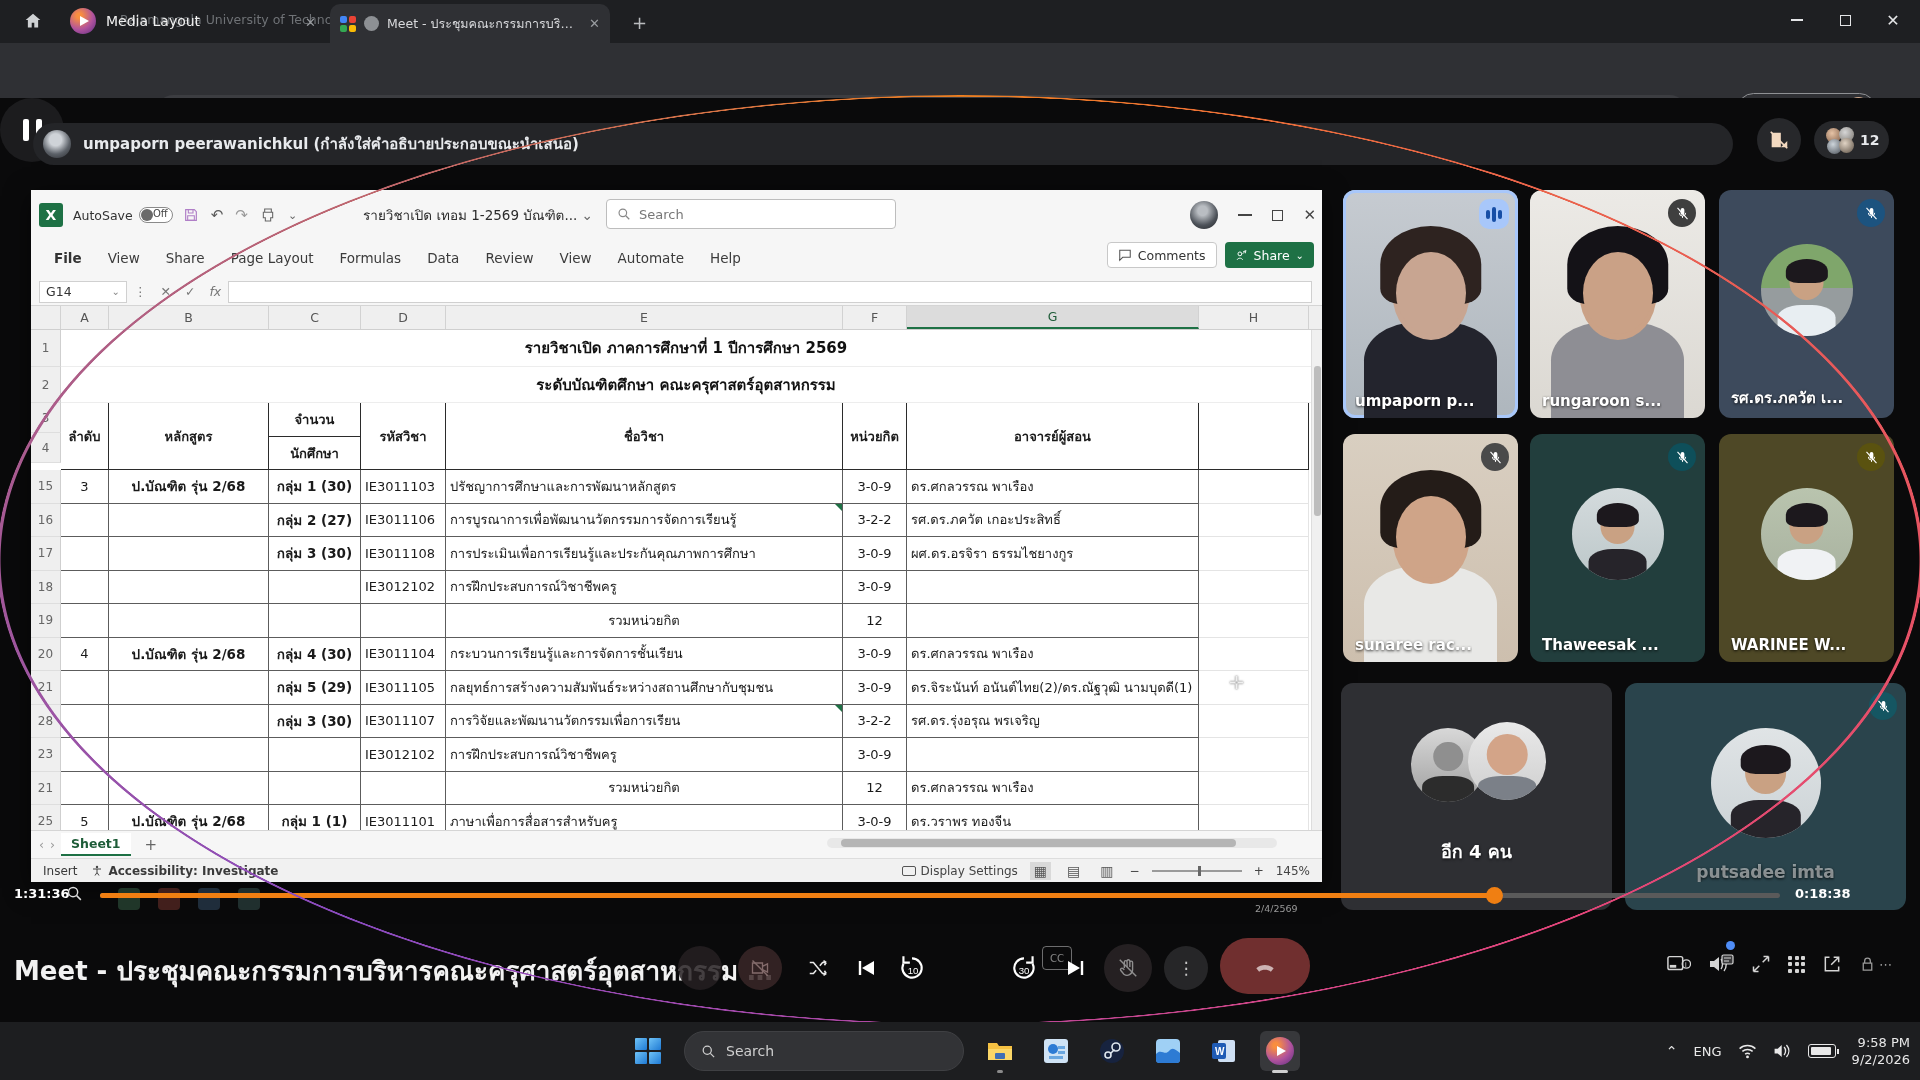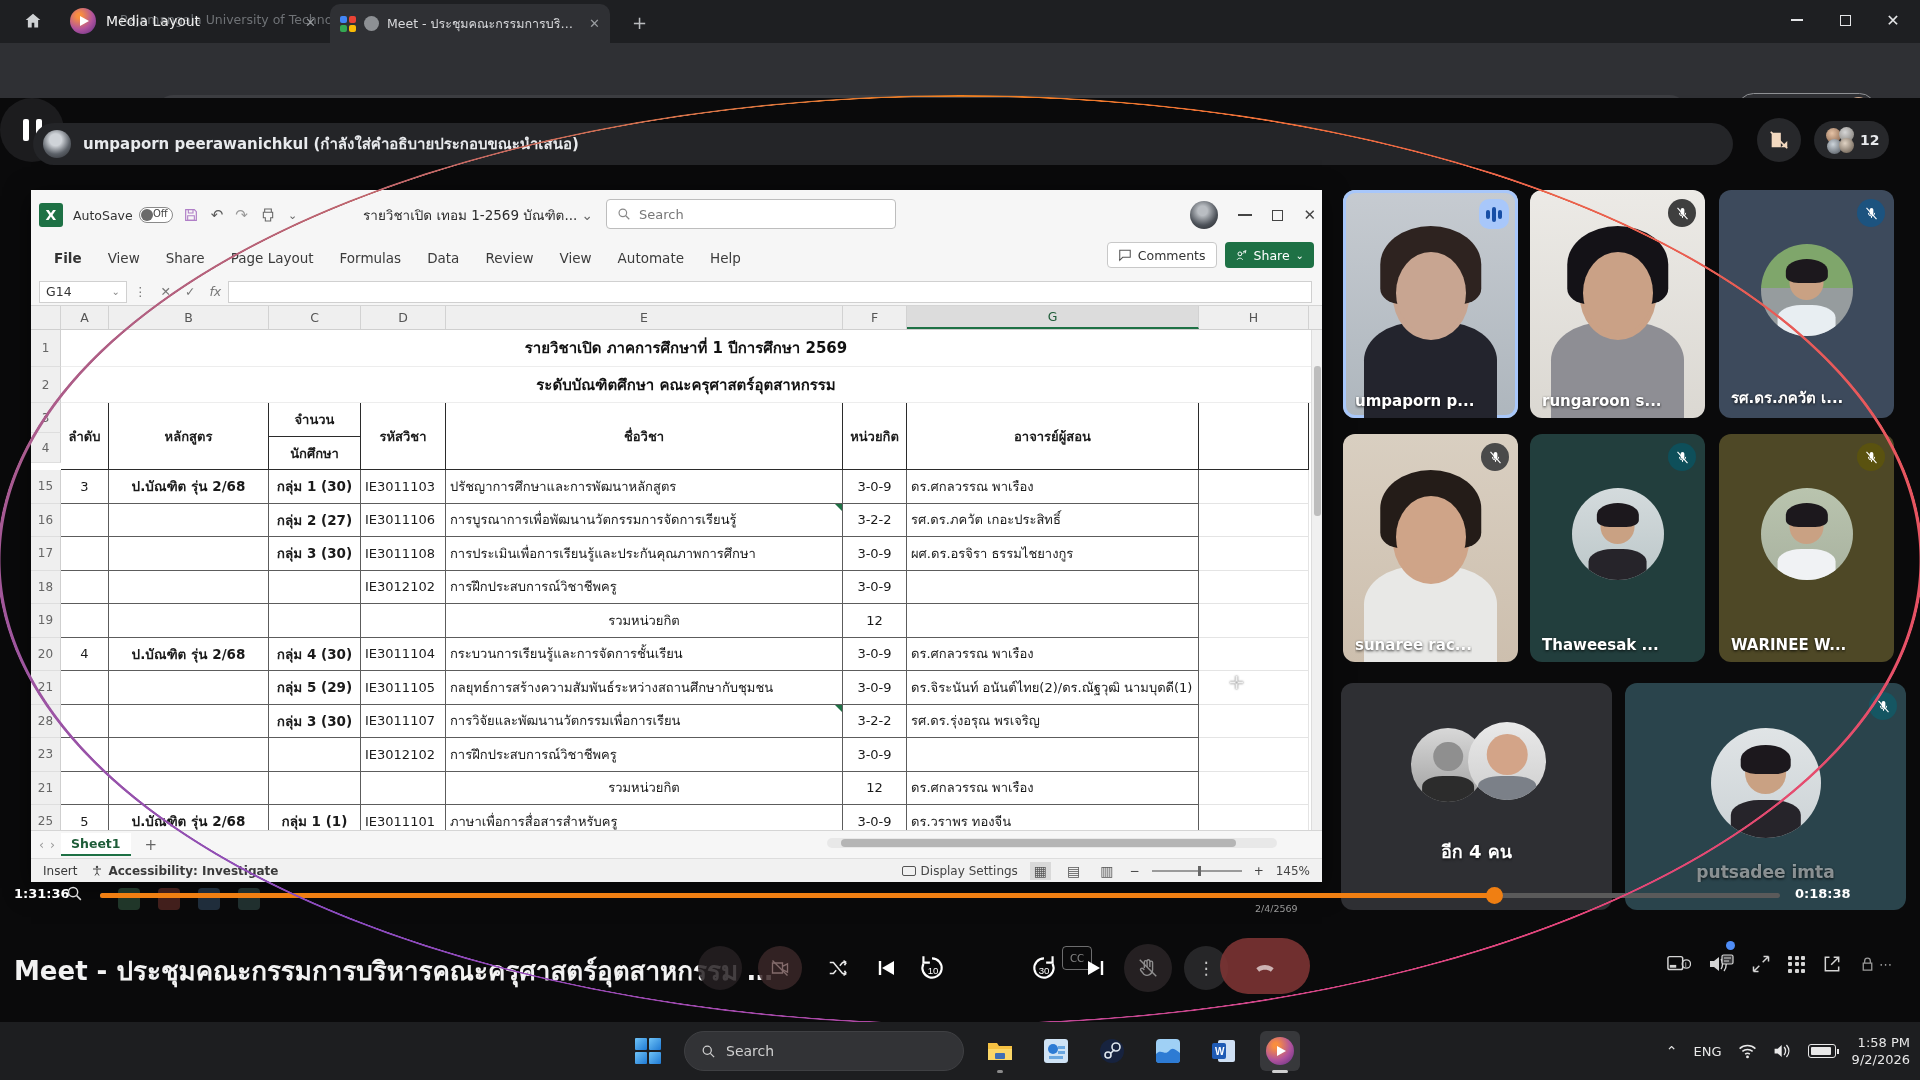--- a/index.html
+++ b/index.html
@@ -104,21 +104,21 @@
   .fig .face{position:absolute;border-radius:50%;}
   .fig .bod{position:absolute;border-radius:40% 40% 0 0;}
 
   
   .seektime{color:#fff;font-size:13px;font-weight:600;}
   .track{position:absolute;left:100px;top:795px;width:1680px;height:5px;border-radius:3px;background:#5a5a5a;}
   .track .fill{position:absolute;left:0;top:0;height:5px;border-radius:3px;background:#f07f12;}
   .track .knob{position:absolute;top:-6px;width:17px;height:17px;border-radius:50%;background:#f07f12;}
   .datetag{position:absolute;left:1255px;top:805px;color:#9a9a9a;font-size:9.5px;}
   .nowplaying{position:absolute;left:14px;top:852px;color:#f2f2f2;font-size:26px;font-weight:600;width:760px;white-space:nowrap;overflow:hidden;text-overflow:ellipsis;}
-  .pc{position:absolute;display:flex;align-items:center;justify-content:center;color:#e9e9e9;margin-left:20px;}
+  .pc{position:absolute;display:flex;align-items:center;justify-content:center;color:#e9e9e9;}
   .gcirc{border-radius:50%;background:#262022;opacity:.85;}
   .pause{left:928px;top:837px;width:64px;height:64px;border-radius:50%;background:#1c1c1e;display:flex;align-items:center;justify-content:center;}
   .pausering{position:absolute;inset:-3px;border-radius:50%;background:conic-gradient(#f0801f,#e3457a,#8a4bbf,#f0801f);-webkit-mask:radial-gradient(farthest-side,transparent calc(100% - 4px),#000 calc(100% - 3px));mask:radial-gradient(farthest-side,transparent calc(100% - 4px),#000 calc(100% - 3px));}
   .pbars{display:flex;gap:7px;}
   .pbars i{width:6px;height:22px;background:#fff;border-radius:2px;}
   .endcall{left:1220px;top:840px;width:90px;height:56px;border-radius:28px;background:#7c3434;opacity:.9;display:flex;align-items:center;justify-content:center;}
   .ricons{position:absolute;right:28px;top:855px;display:flex;gap:17px;align-items:center;color:#d5d5d5;}
   .bluedot{position:absolute;right:185px;top:843px;width:9px;height:9px;border-radius:50%;background:#4f8df7;}
   .ghostsq{position:absolute;top:790px;width:22px;height:22px;border-radius:4px;opacity:.45;}
 
@@ -822,18 +822,18 @@
         </svg>
       <svg width="19" height="16" viewBox="0 0 24 20">
           <path d="M2 7h4l5-4.5v15L6 13H2z" fill="#e8e8e8"></path>
           <path d="M14 5c2.5 2.8 2.5 7.2 0 10M17 2.5c4 4.5 4 10.5 0 15" stroke="#e8e8e8" stroke-width="1.7" fill="none"></path>
         </svg>
       <span style="width:28px;height:14px;border:1.6px solid #e8e8e8;border-radius:3px;position:relative;display:inline-block;">
           <i style="position:absolute;left:2px;top:2px;bottom:2px;width:20px;background:#e8e8e8;border-radius:1px;"></i>
           <i style="position:absolute;right:-4px;top:4px;width:2px;height:5px;background:#e8e8e8;"></i>
         </span>
       <span class="clock">
-        <span>1:58 PM</span><br>
+        <span>9:58 PM</span><br>
         <span>9/2/2026</span>
       </span>
     </div>
   </div>
 </div>
 
 </body></html>

